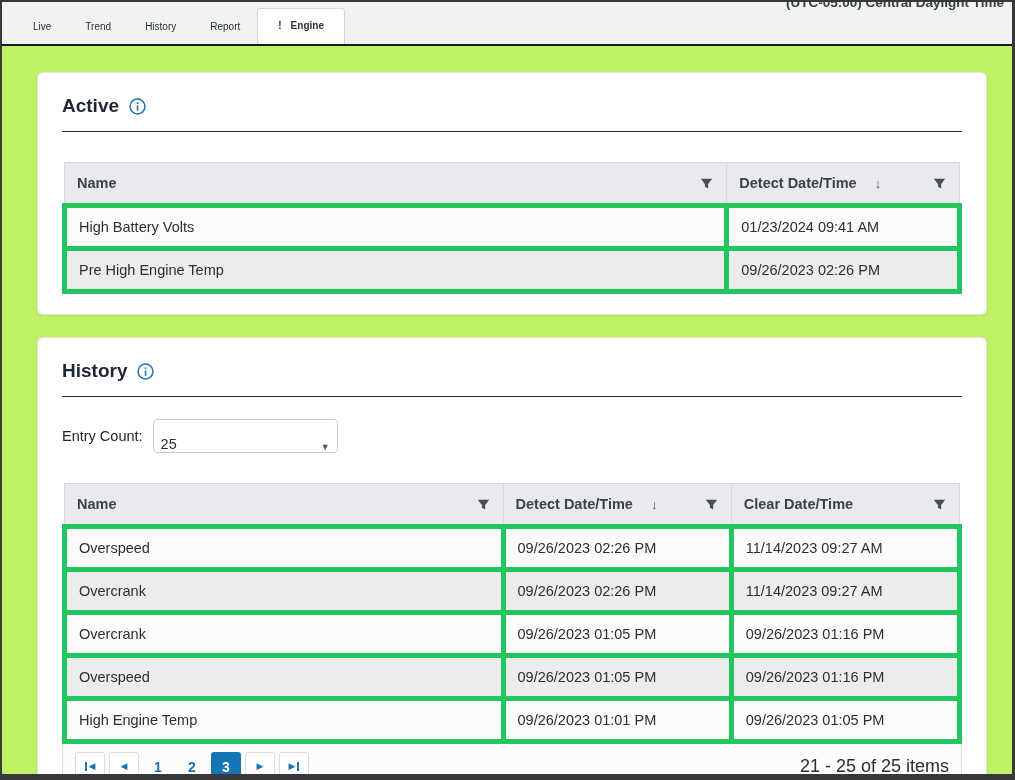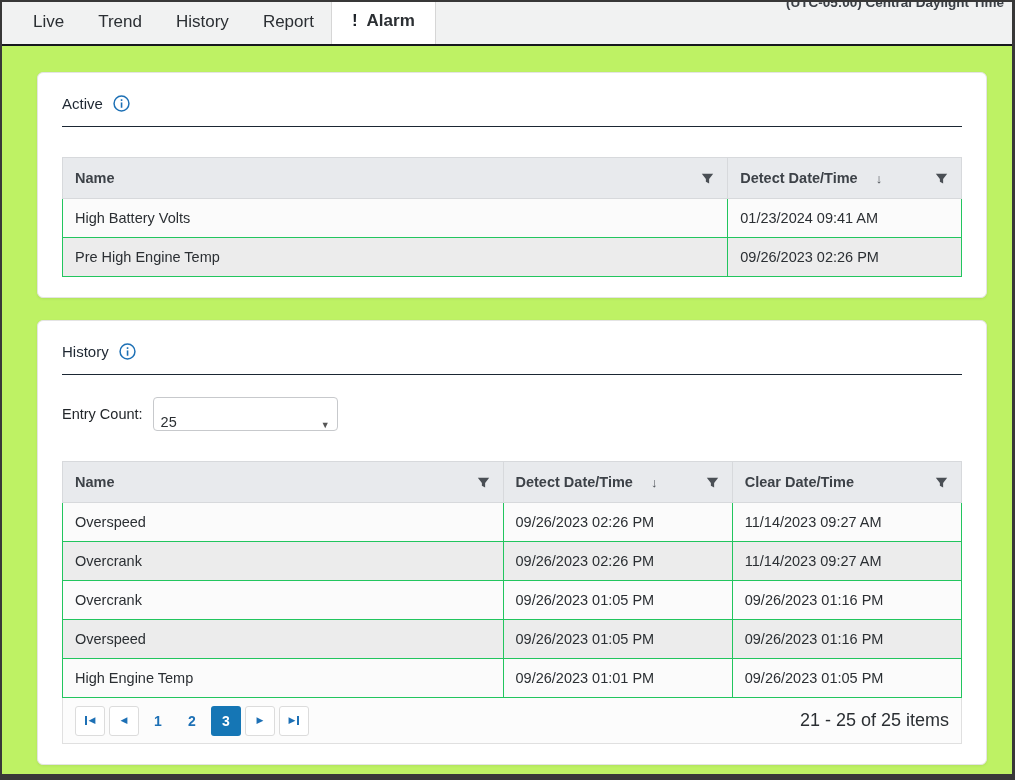--- a/index.html
+++ b/index.html
@@ -12,55 +12,55 @@
   
   .topbar {
     background:#f1f2f2; height:44px; border-bottom:2px solid #16191d;
     display:flex; align-items:flex-end; padding-left:14px; position:relative;
   }
   .tz-text {
     position:absolute; top:-7px; right:8px;
     font-size:13.5px; font-weight:bold; color:#3a3f45; white-space:nowrap;
   }
   .tab {
-    padding:11px 17px 12px; font-size:17px; color:#2b2f33; cursor:pointer; white-space:nowrap;
+    padding:11px 17px 12px; font-size:10px; color:#2b2f33; cursor:pointer; white-space:nowrap;
   }
   .tab.active {
     background:#ffffff; font-weight:bold;
     border:1px solid #d6d6d6; border-bottom:none;
     border-radius:4px 4px 0 0;
     display:flex; align-items:center; gap:9px;
     padding:11px 20px 13px; margin-bottom:-0px;
   }
   .tab-badge { font-weight:bold; color:#1d2228; }
   
   .card {
     margin:0 25px 0 35px; background:#fff;
     border:1px solid #e4e4e4; border-radius:6px;
     box-shadow:0 1px 3px rgba(0,0,0,0.07);
     padding:16px 24px 20px;
   }
   .card-active { margin-top:26px; }
   .card-history { margin-top:22px; }
   .card-title-row { display:flex; align-items:center; gap:10px; padding-top:6px; }
-  .card-title { font-size:15px; font-weight:normal; color:#1e2732; }
+  .card-title { font-size:19px; font-weight:bold; color:#1e2732; }
   .info-icon { display:inline-flex; cursor:pointer; }
   .section-rule { border:none; border-top:1px solid #1b2733; margin-top:14px; }
   
   table { width:100%; border-collapse:collapse; margin-top:30px; font-size:14.5px; }
   th {
     background:#e8eaed; text-align:left; font-weight:bold; color:#3d4248;
     padding:12px 12px; border:1px solid #d7d9dc; cursor:pointer;
   }
   .th-inner { display:flex; align-items:center; gap:18px; }
   .th-label { flex:0 0 auto; }
   .th-spacer { flex:1 1 auto; }
   .sort-arrow { color:#4a4f55; font-size:13px; font-weight:normal; }
   .filter-btn { display:inline-flex; cursor:pointer; padding:1px; }
-  td { padding:11px 12px; border:1px solid #22c55e; color:#2b2f33; }
+  td { padding:11px 12px; border:5px solid #22c55e; color:#2b2f33; }
   tr.row-odd  td { background:#fbfbfb; }
   tr.row-even td { background:#ececec; }
   .col-name-active { width:74%; }
   .col-name-hist { width:49%; }
   .col-detect-hist { width:25.5%; }
   
   .entry-row { display:flex; align-items:center; gap:10px; margin-top:22px; }
   .entry-label { font-size:14.5px; color:#22262a; }
   .entry-select {
     width:185px; height:34px; border:1px solid #c7c9cc; border-radius:4px;
@@ -99,21 +99,21 @@
       <span>Trend</span>
     </div>
     <div class="tab">
       <span>History</span>
     </div>
     <div class="tab">
       <span>Report</span>
     </div>
     <div class="tab active">
       <span class="tab-badge">!</span>
-      <span>Alarm</span>
+      <span>Engine</span>
     </div>
   </div>
 
   <div class="card card-active">
     <div class="card-title-row">
       <span class="card-title">Active</span>
       <span class="info-icon">
         <svg width="17" height="17" viewBox="0 0 16 16">
           <circle cx="8" cy="8" r="7" fill="none" stroke="#1d70b5" stroke-width="1.4"></circle>
           <rect x="7.3" y="7" width="1.5" height="5" fill="#1d70b5"></rect>

